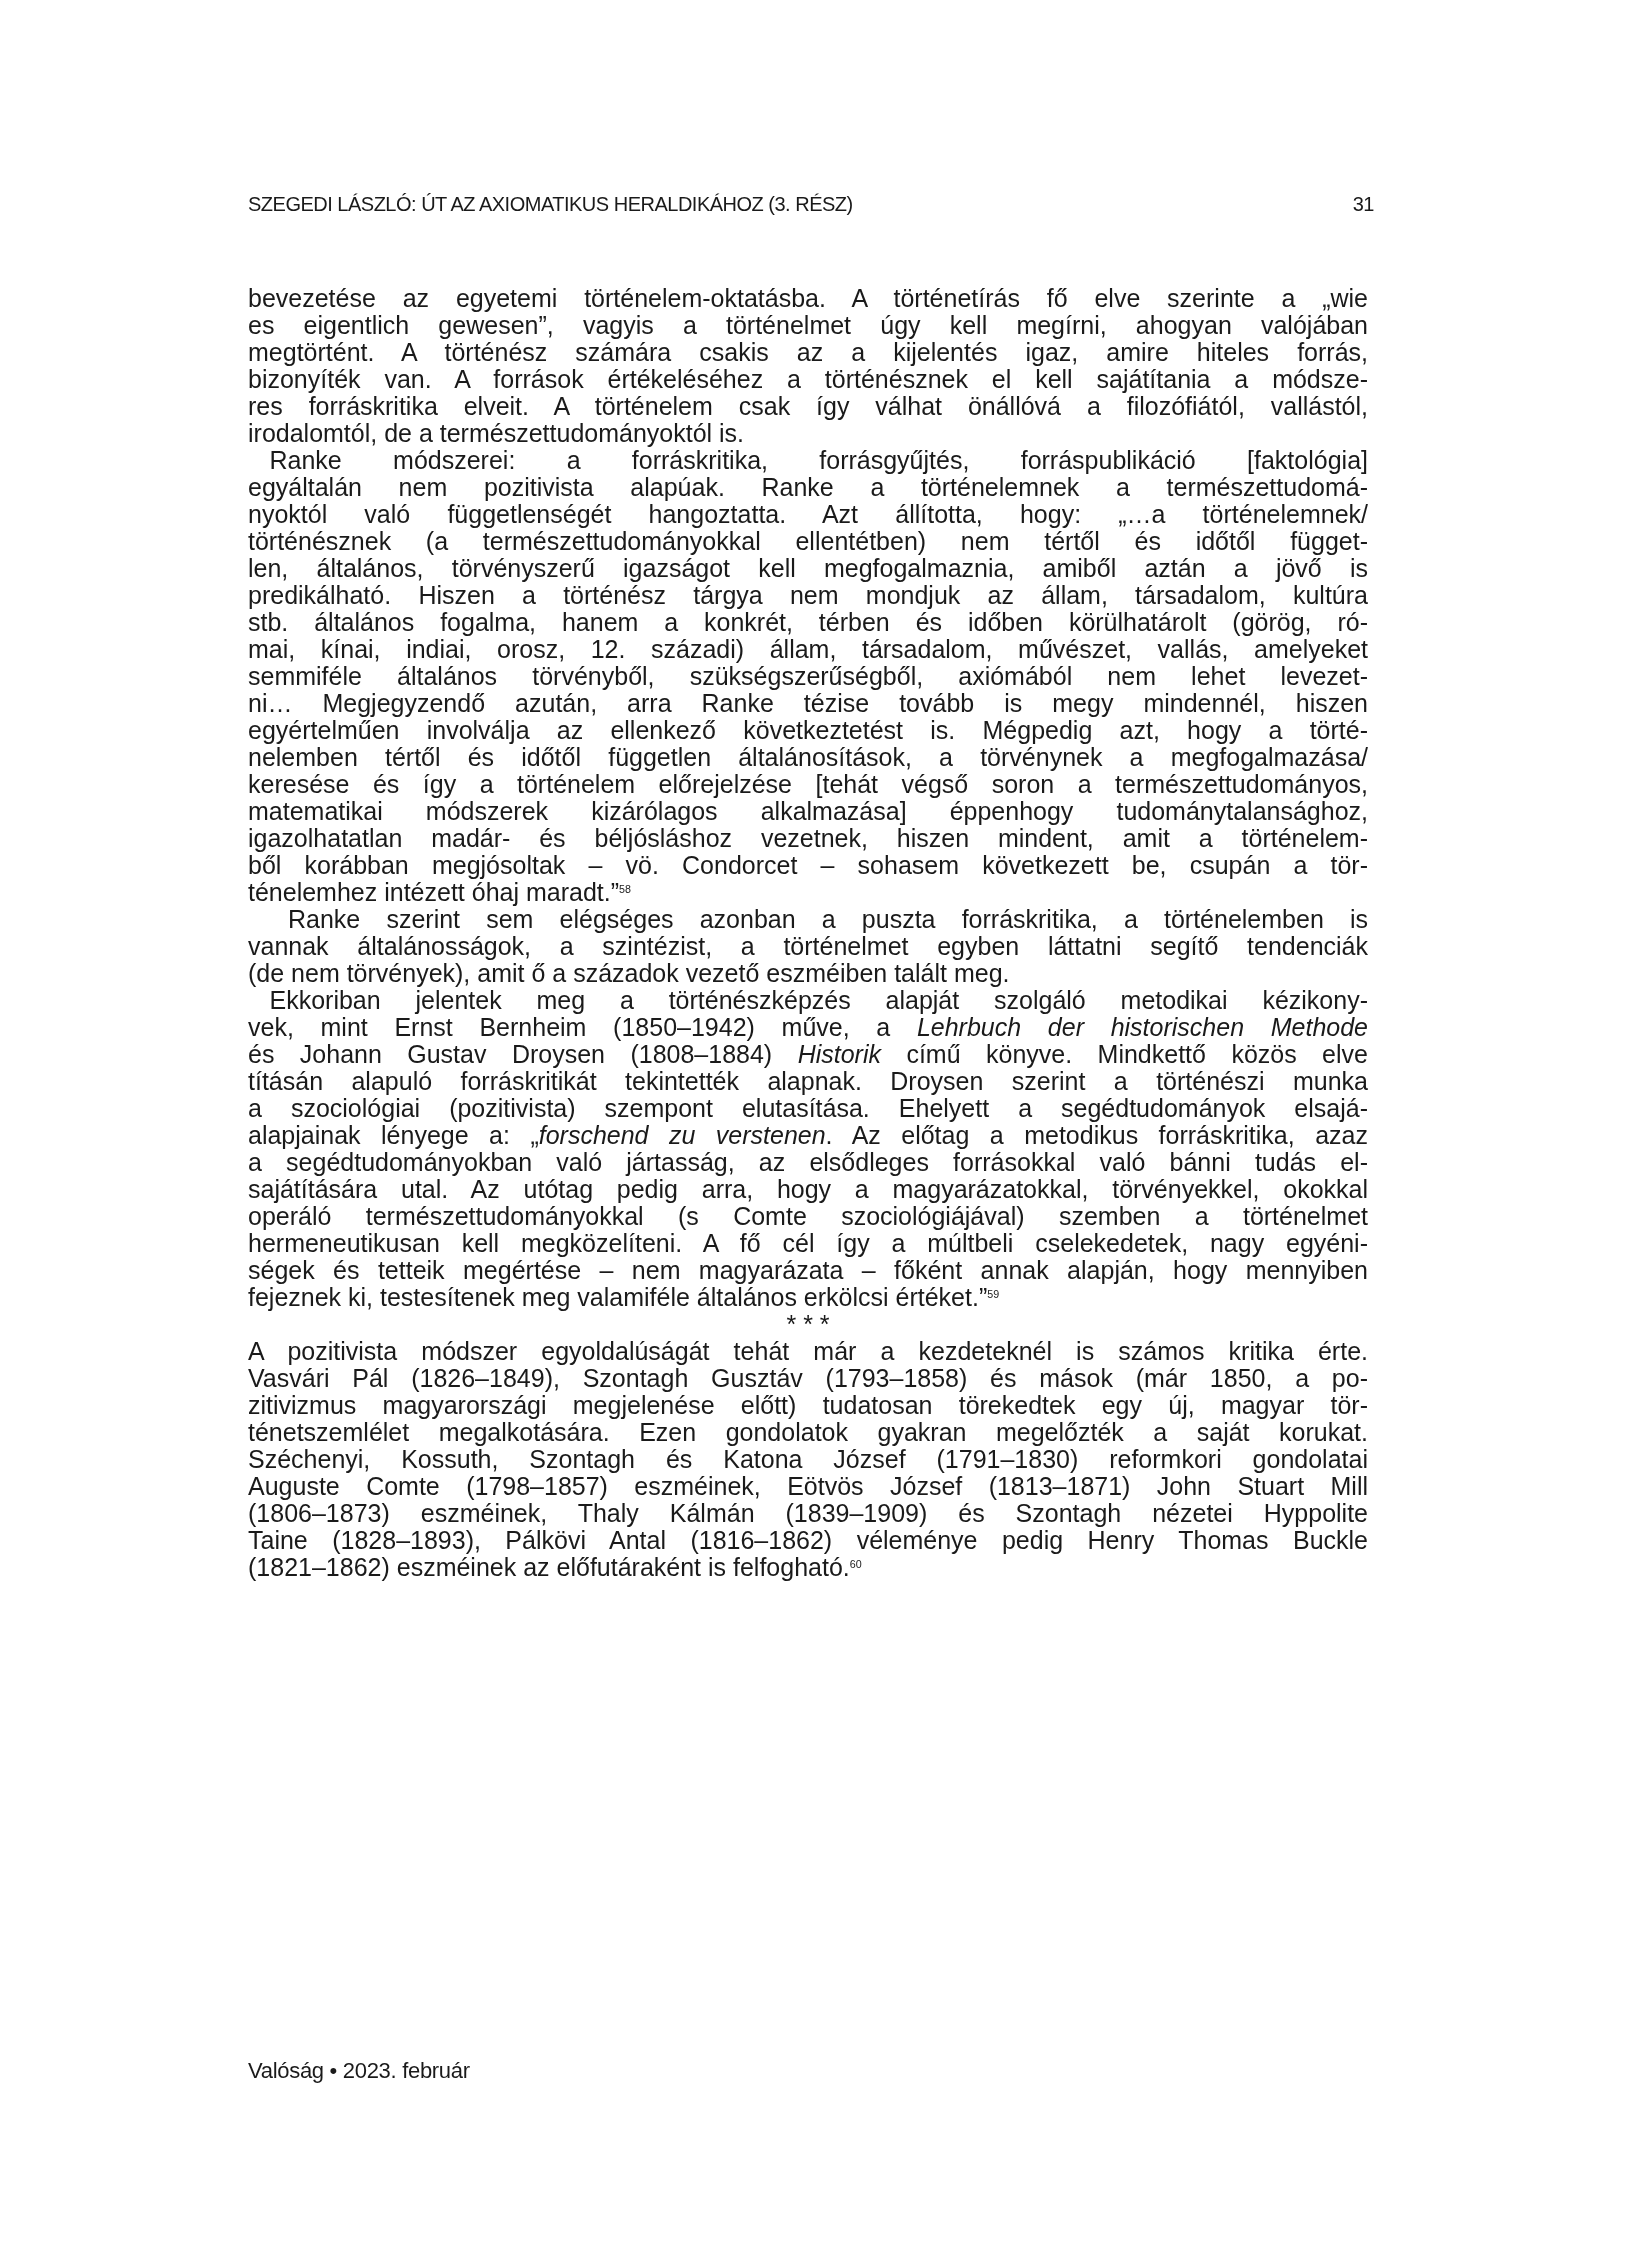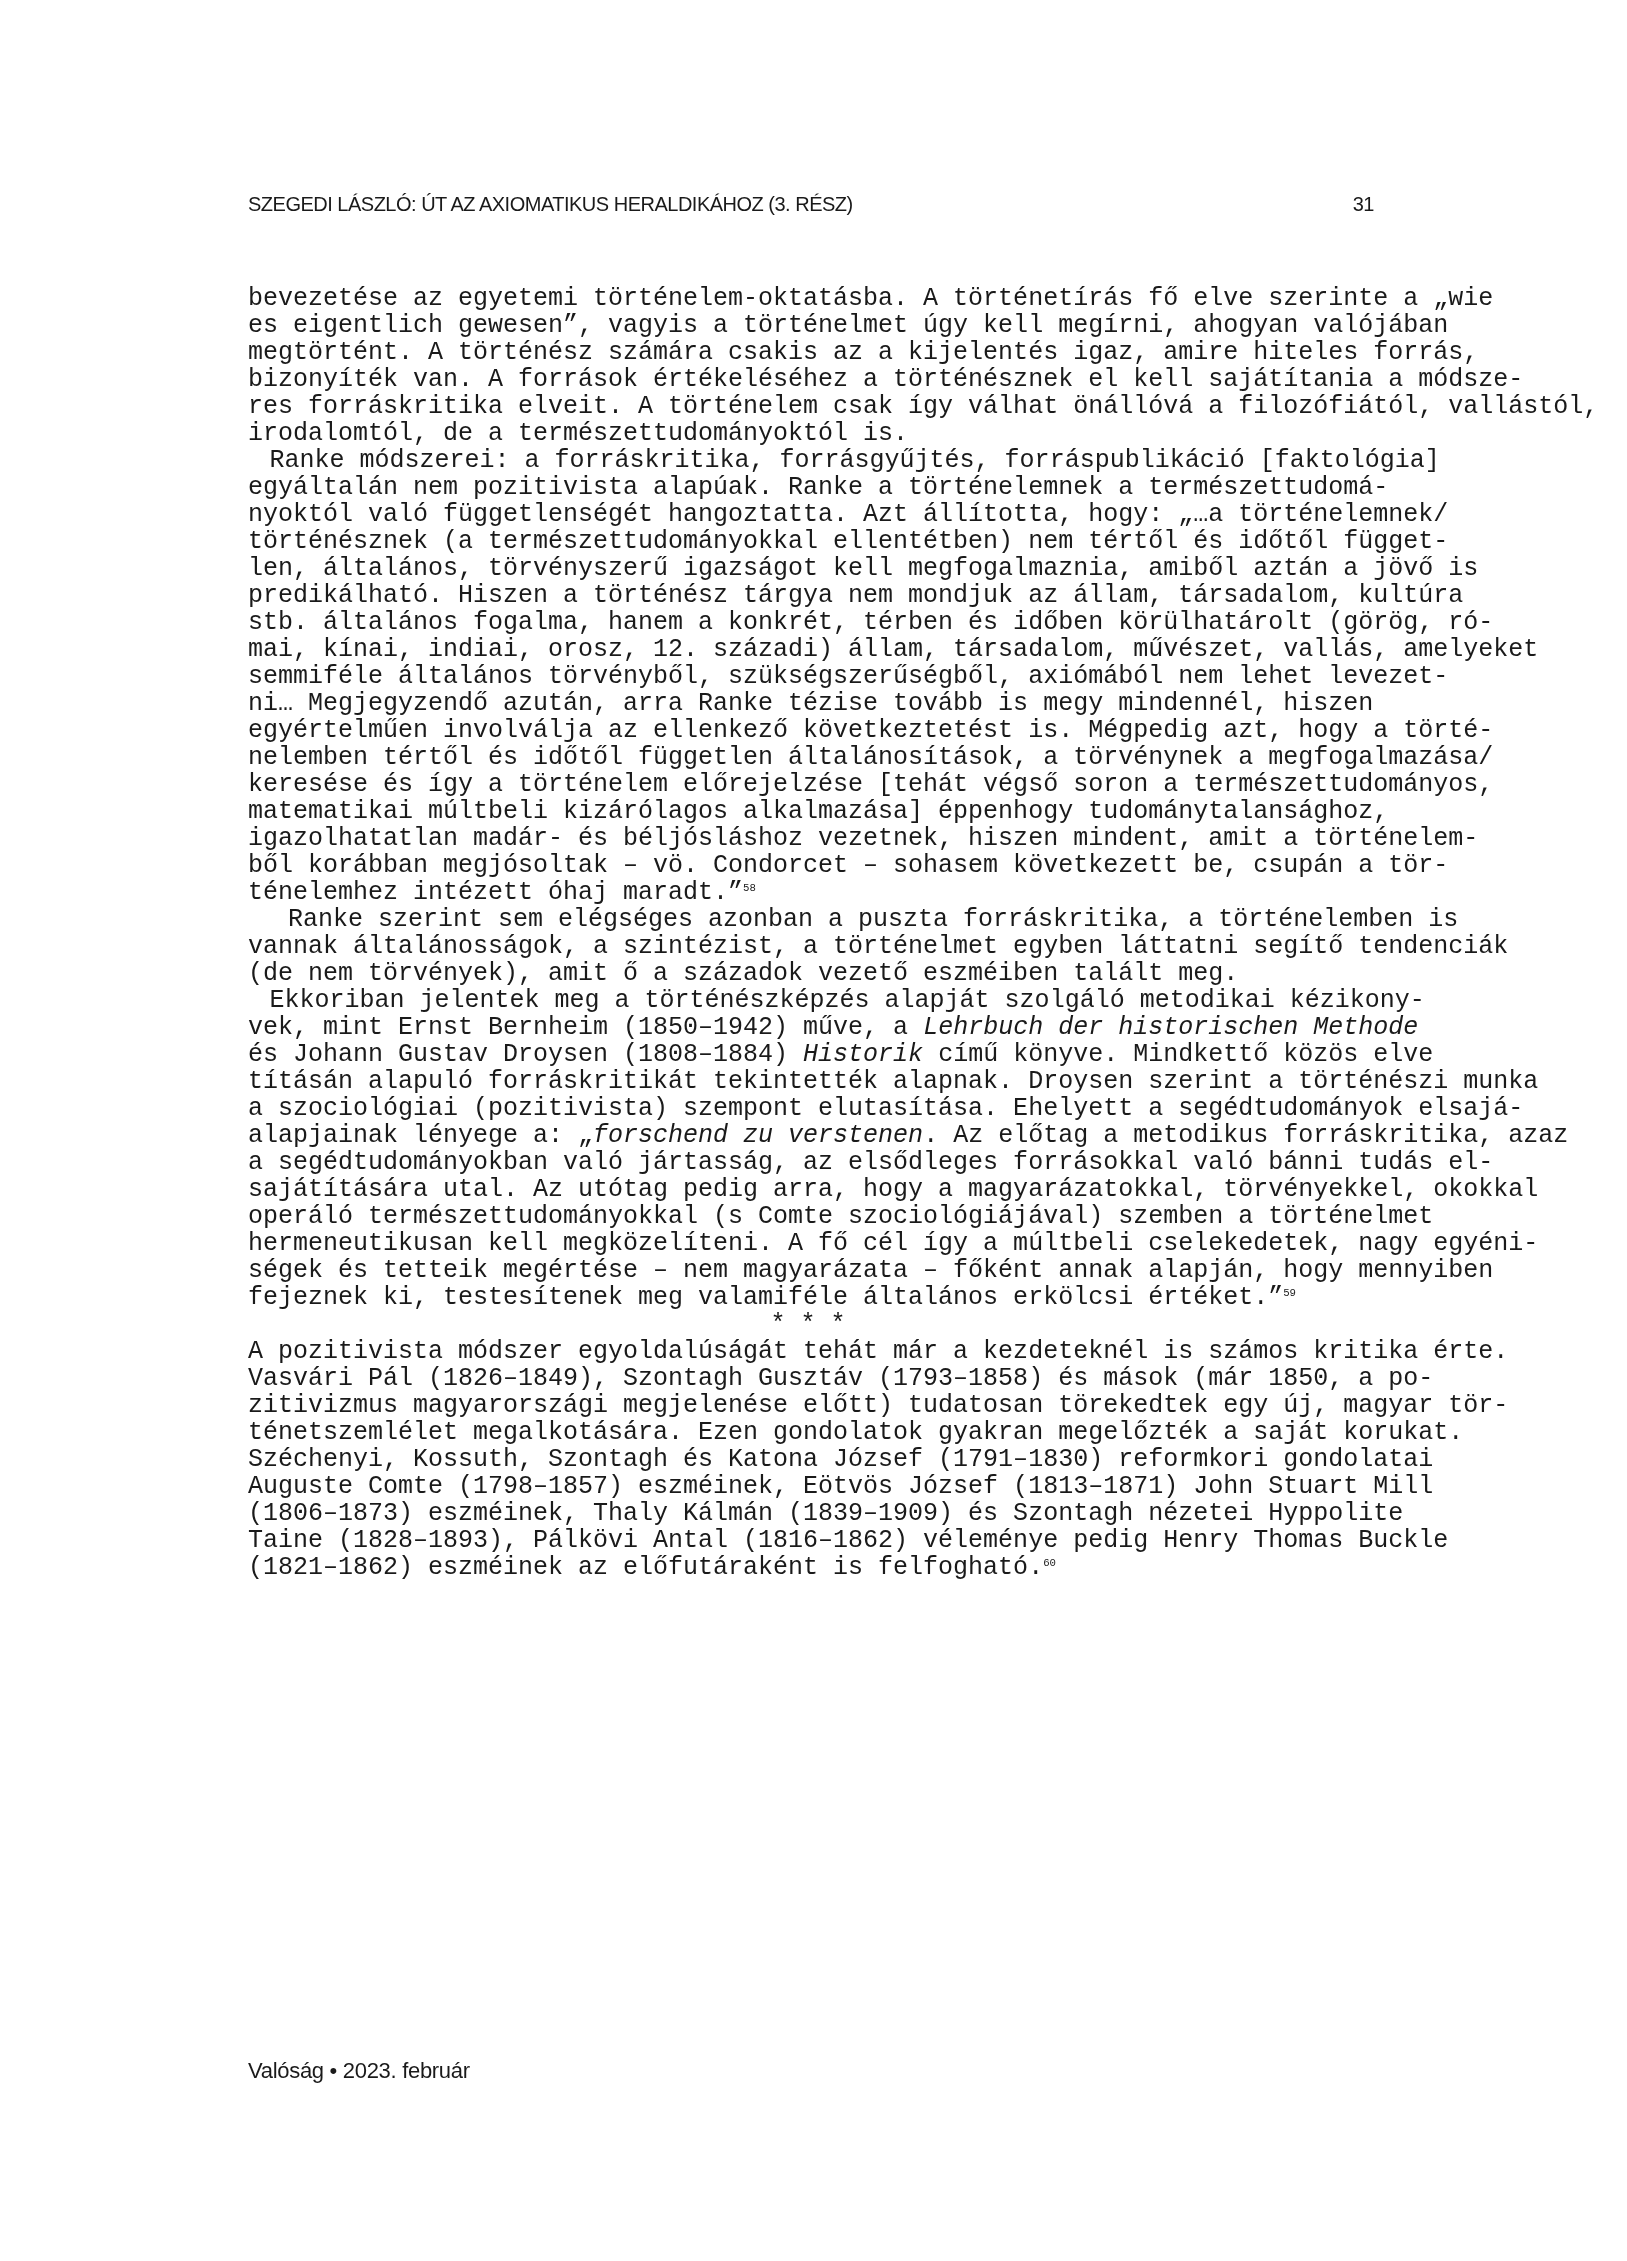--- a/index.html
+++ b/index.html
@@ -5,21 +5,21 @@
   html, body { margin:0; padding:0; background:#ffffff; }
   body { width:1628px; height:2261px; position:relative; overflow:hidden; color:#1a1a1a; }
   .running-head {
     position:absolute; left:248px; top:189px; width:1126px; height:31px;
     font-family:"Liberation Sans", sans-serif; font-size:20px; letter-spacing:-0.5px;
     display:flex; justify-content:space-between; align-items:center;
     transform-origin:left center;
   }
   .body-col {
     position:absolute; left:248px; top:285px; width:1120px;
-    font-family:Liberation Mono, monospace; font-size:25px;
+    font-family:Liberation Sans, sans-serif; font-size:25px;
   }
   .line {
     height:27px; line-height:27px; white-space:nowrap;
     text-align:justify; text-align-last:justify; overflow:visible;
   }
   .line.last { text-align-last:left; }
   .line.center { text-align:center; text-align-last:center; }
   .line.ind1 { padding-left:21.5px; }
   .line.ind2 { padding-left:40px; }
   .it { font-style:italic; }
@@ -50,21 +50,21 @@
     <div class="line"><span>történésznek (a természettudományokkal ellentétben) nem tértől és időtől függet-</span></div>
     <div class="line"><span>len, általános, törvényszerű igazságot kell megfogalmaznia, amiből aztán a jövő is</span></div>
     <div class="line"><span>predikálható. Hiszen a történész tárgya nem mondjuk az állam, társadalom, kultúra</span></div>
     <div class="line"><span>stb. általános fogalma, hanem a konkrét, térben és időben körülhatárolt (görög, ró-</span></div>
     <div class="line"><span>mai, kínai, indiai, orosz, 12. századi) állam, társadalom, művészet, vallás, amelyeket</span></div>
     <div class="line"><span>semmiféle általános törvényből, szükségszerűségből, axiómából nem lehet levezet-</span></div>
     <div class="line"><span>ni… Megjegyzendő azután, arra Ranke tézise tovább is megy mindennél, hiszen</span></div>
     <div class="line"><span>egyértelműen involválja az ellenkező következtetést is. Mégpedig azt, hogy a törté-</span></div>
     <div class="line"><span>nelemben tértől és időtől független általánosítások, a törvénynek a megfogalmazása/</span></div>
     <div class="line"><span>keresése és így a történelem előrejelzése [tehát végső soron a természettudományos,</span></div>
-    <div class="line"><span>matematikai múltbeli kizárólagos alkalmazása] éppenhogy tudománytalansághoz,</span></div>
+    <div class="line"><span>matematikai módszerek kizárólagos alkalmazása] éppenhogy tudománytalansághoz,</span></div>
     <div class="line"><span>igazolhatatlan madár- és béljósláshoz vezetnek, hiszen mindent, amit a történelem-</span></div>
     <div class="line"><span>ből korábban megjósoltak – vö. Condorcet – sohasem következett be, csupán a tör-</span></div>
     <div class="line last"><span>ténelemhez intézett óhaj maradt.”</span><sup class="fn">58</sup></div>
     <div class="line ind2"><span>Ranke szerint sem elégséges azonban a puszta forráskritika, a történelemben is</span></div>
     <div class="line"><span>vannak általánosságok, a szintézist, a történelmet egyben láttatni segítő tendenciák</span></div>
     <div class="line last"><span>(de nem törvények), amit ő a századok vezető eszméiben talált meg.</span></div>
     <div class="line ind1"><span>Ekkoriban jelentek meg a történészképzés alapját szolgáló metodikai kézikony-</span></div>
     <div class="line"><span>vek, mint Ernst Bernheim (1850–1942) műve, a </span><span class="it">Lehrbuch der historischen Methode</span></div>
     <div class="line"><span>és Johann Gustav Droysen (1808–1884) </span><span class="it">Historik</span><span> című könyve. Mindkettő közös elve</span></div>
     <div class="line"><span>tításán alapuló forráskritikát tekintették alapnak. Droysen szerint a történészi munka</span></div>

